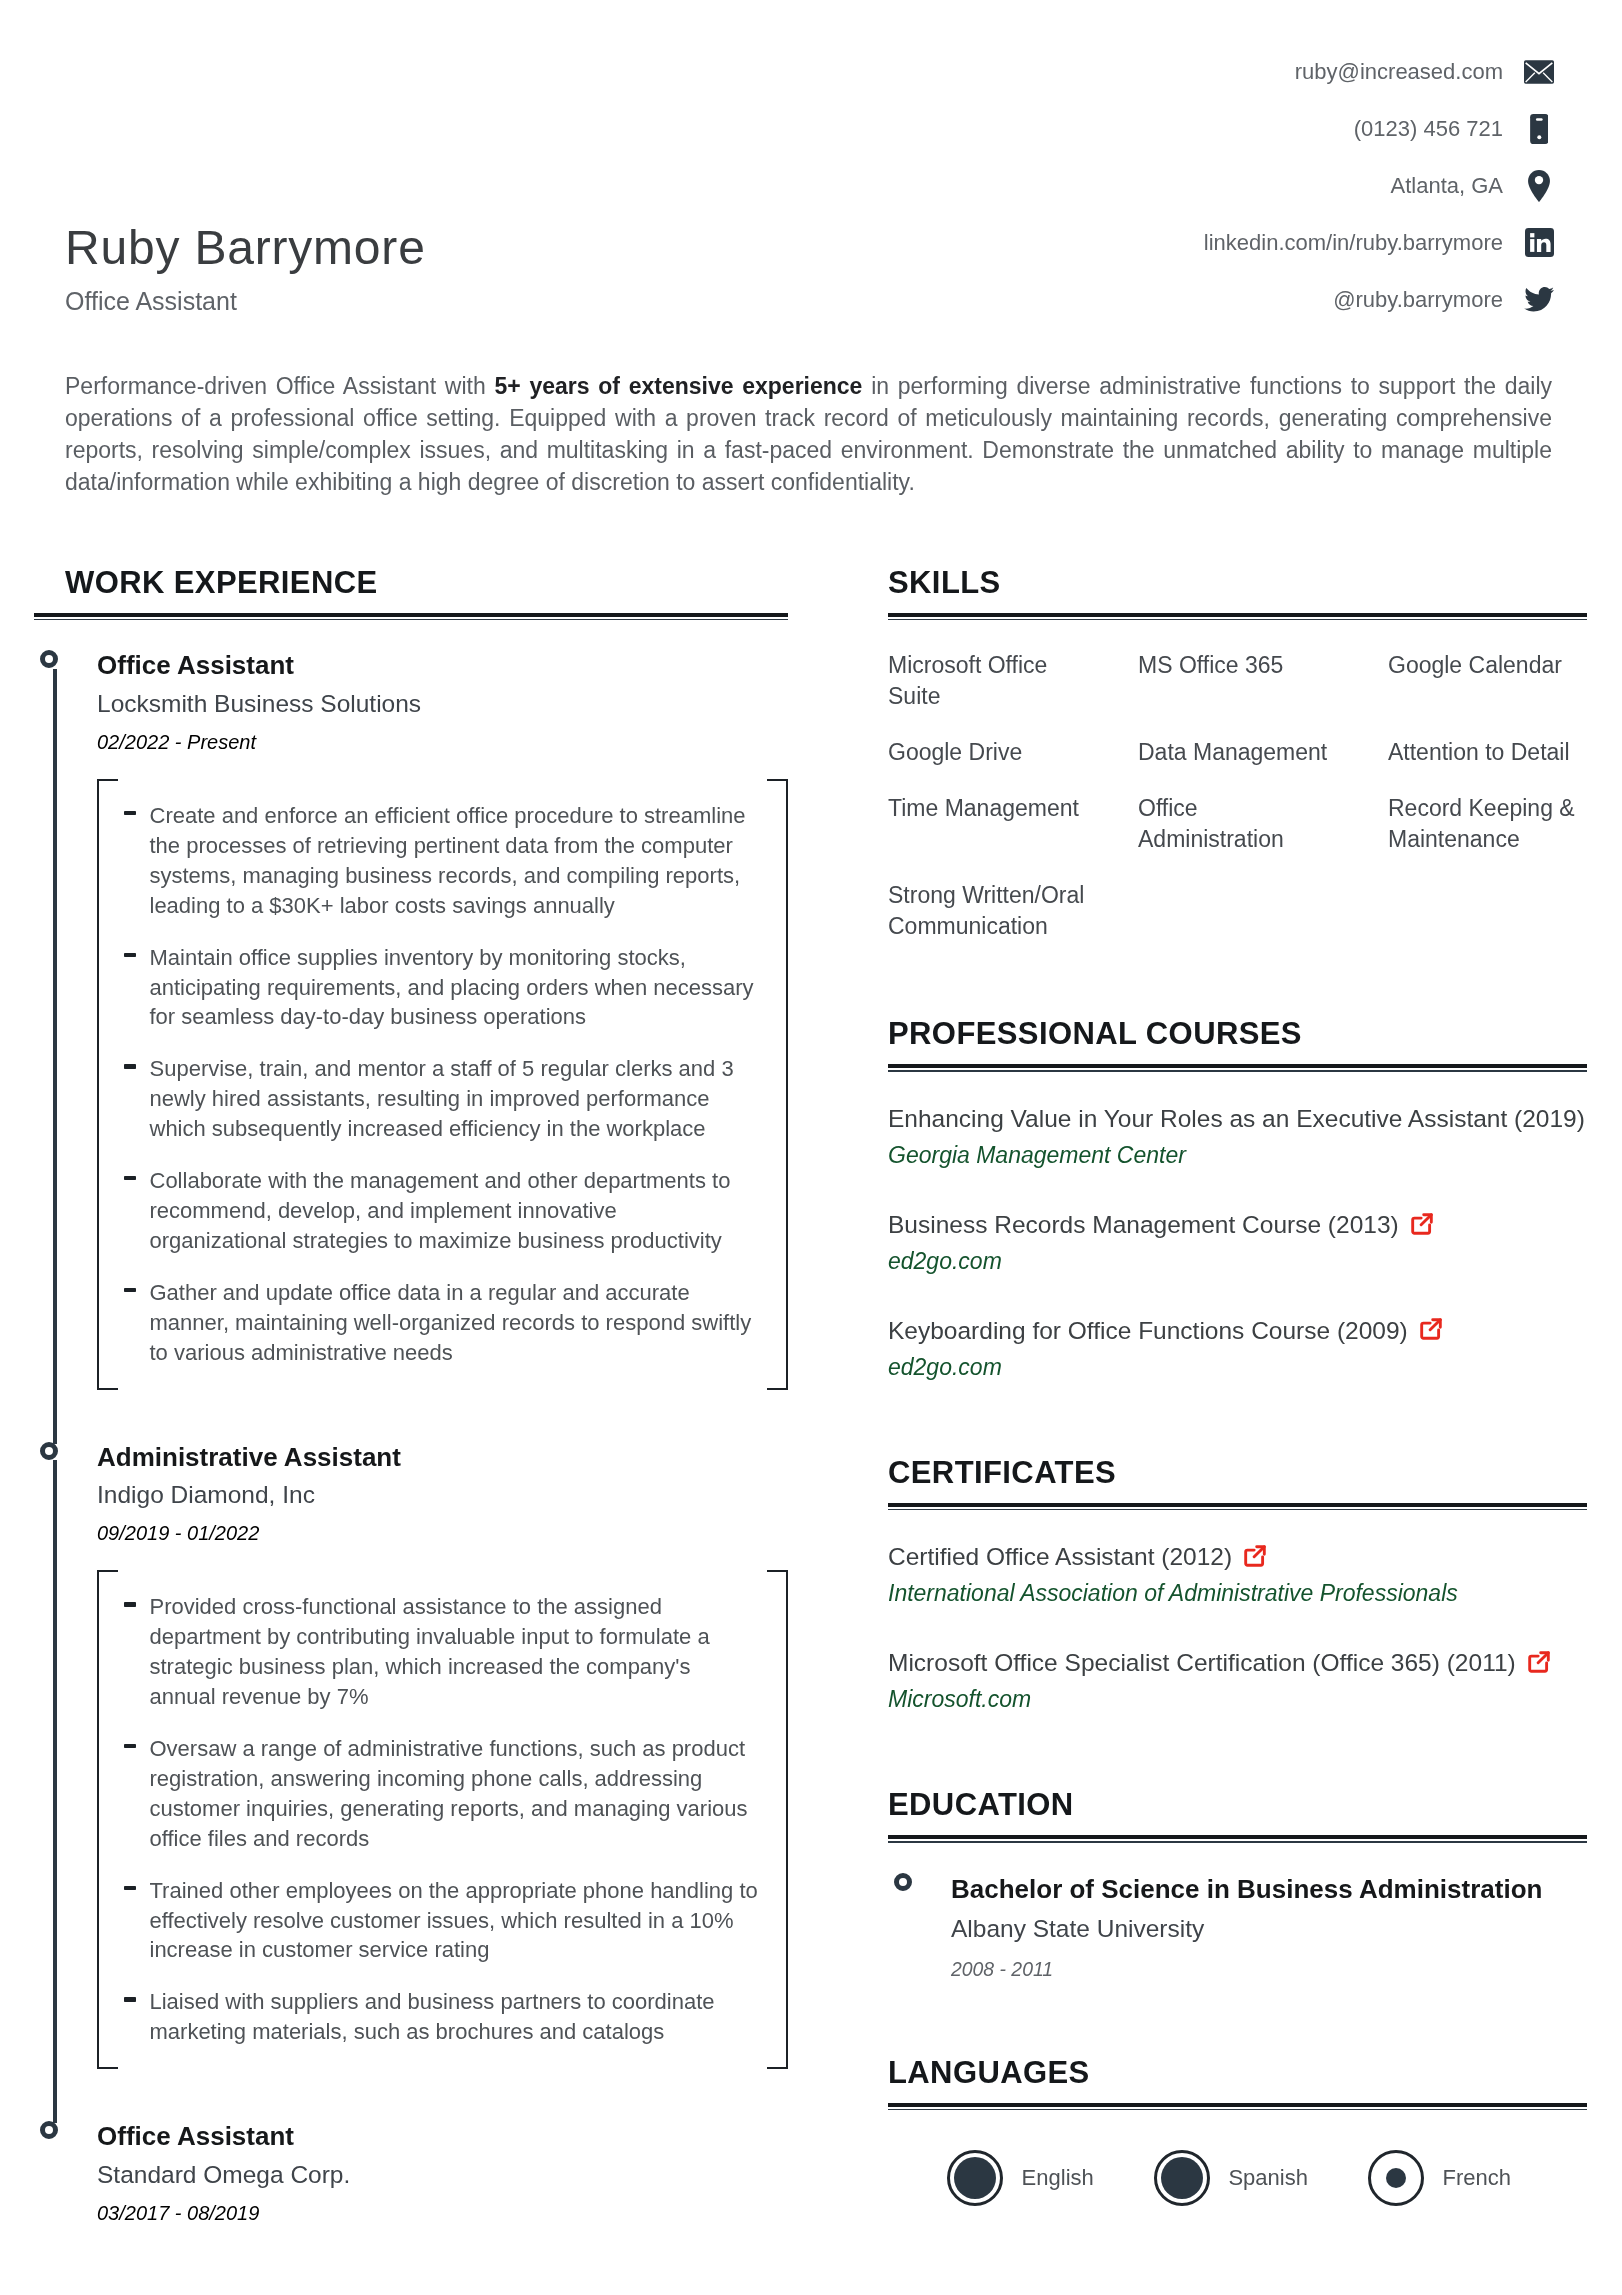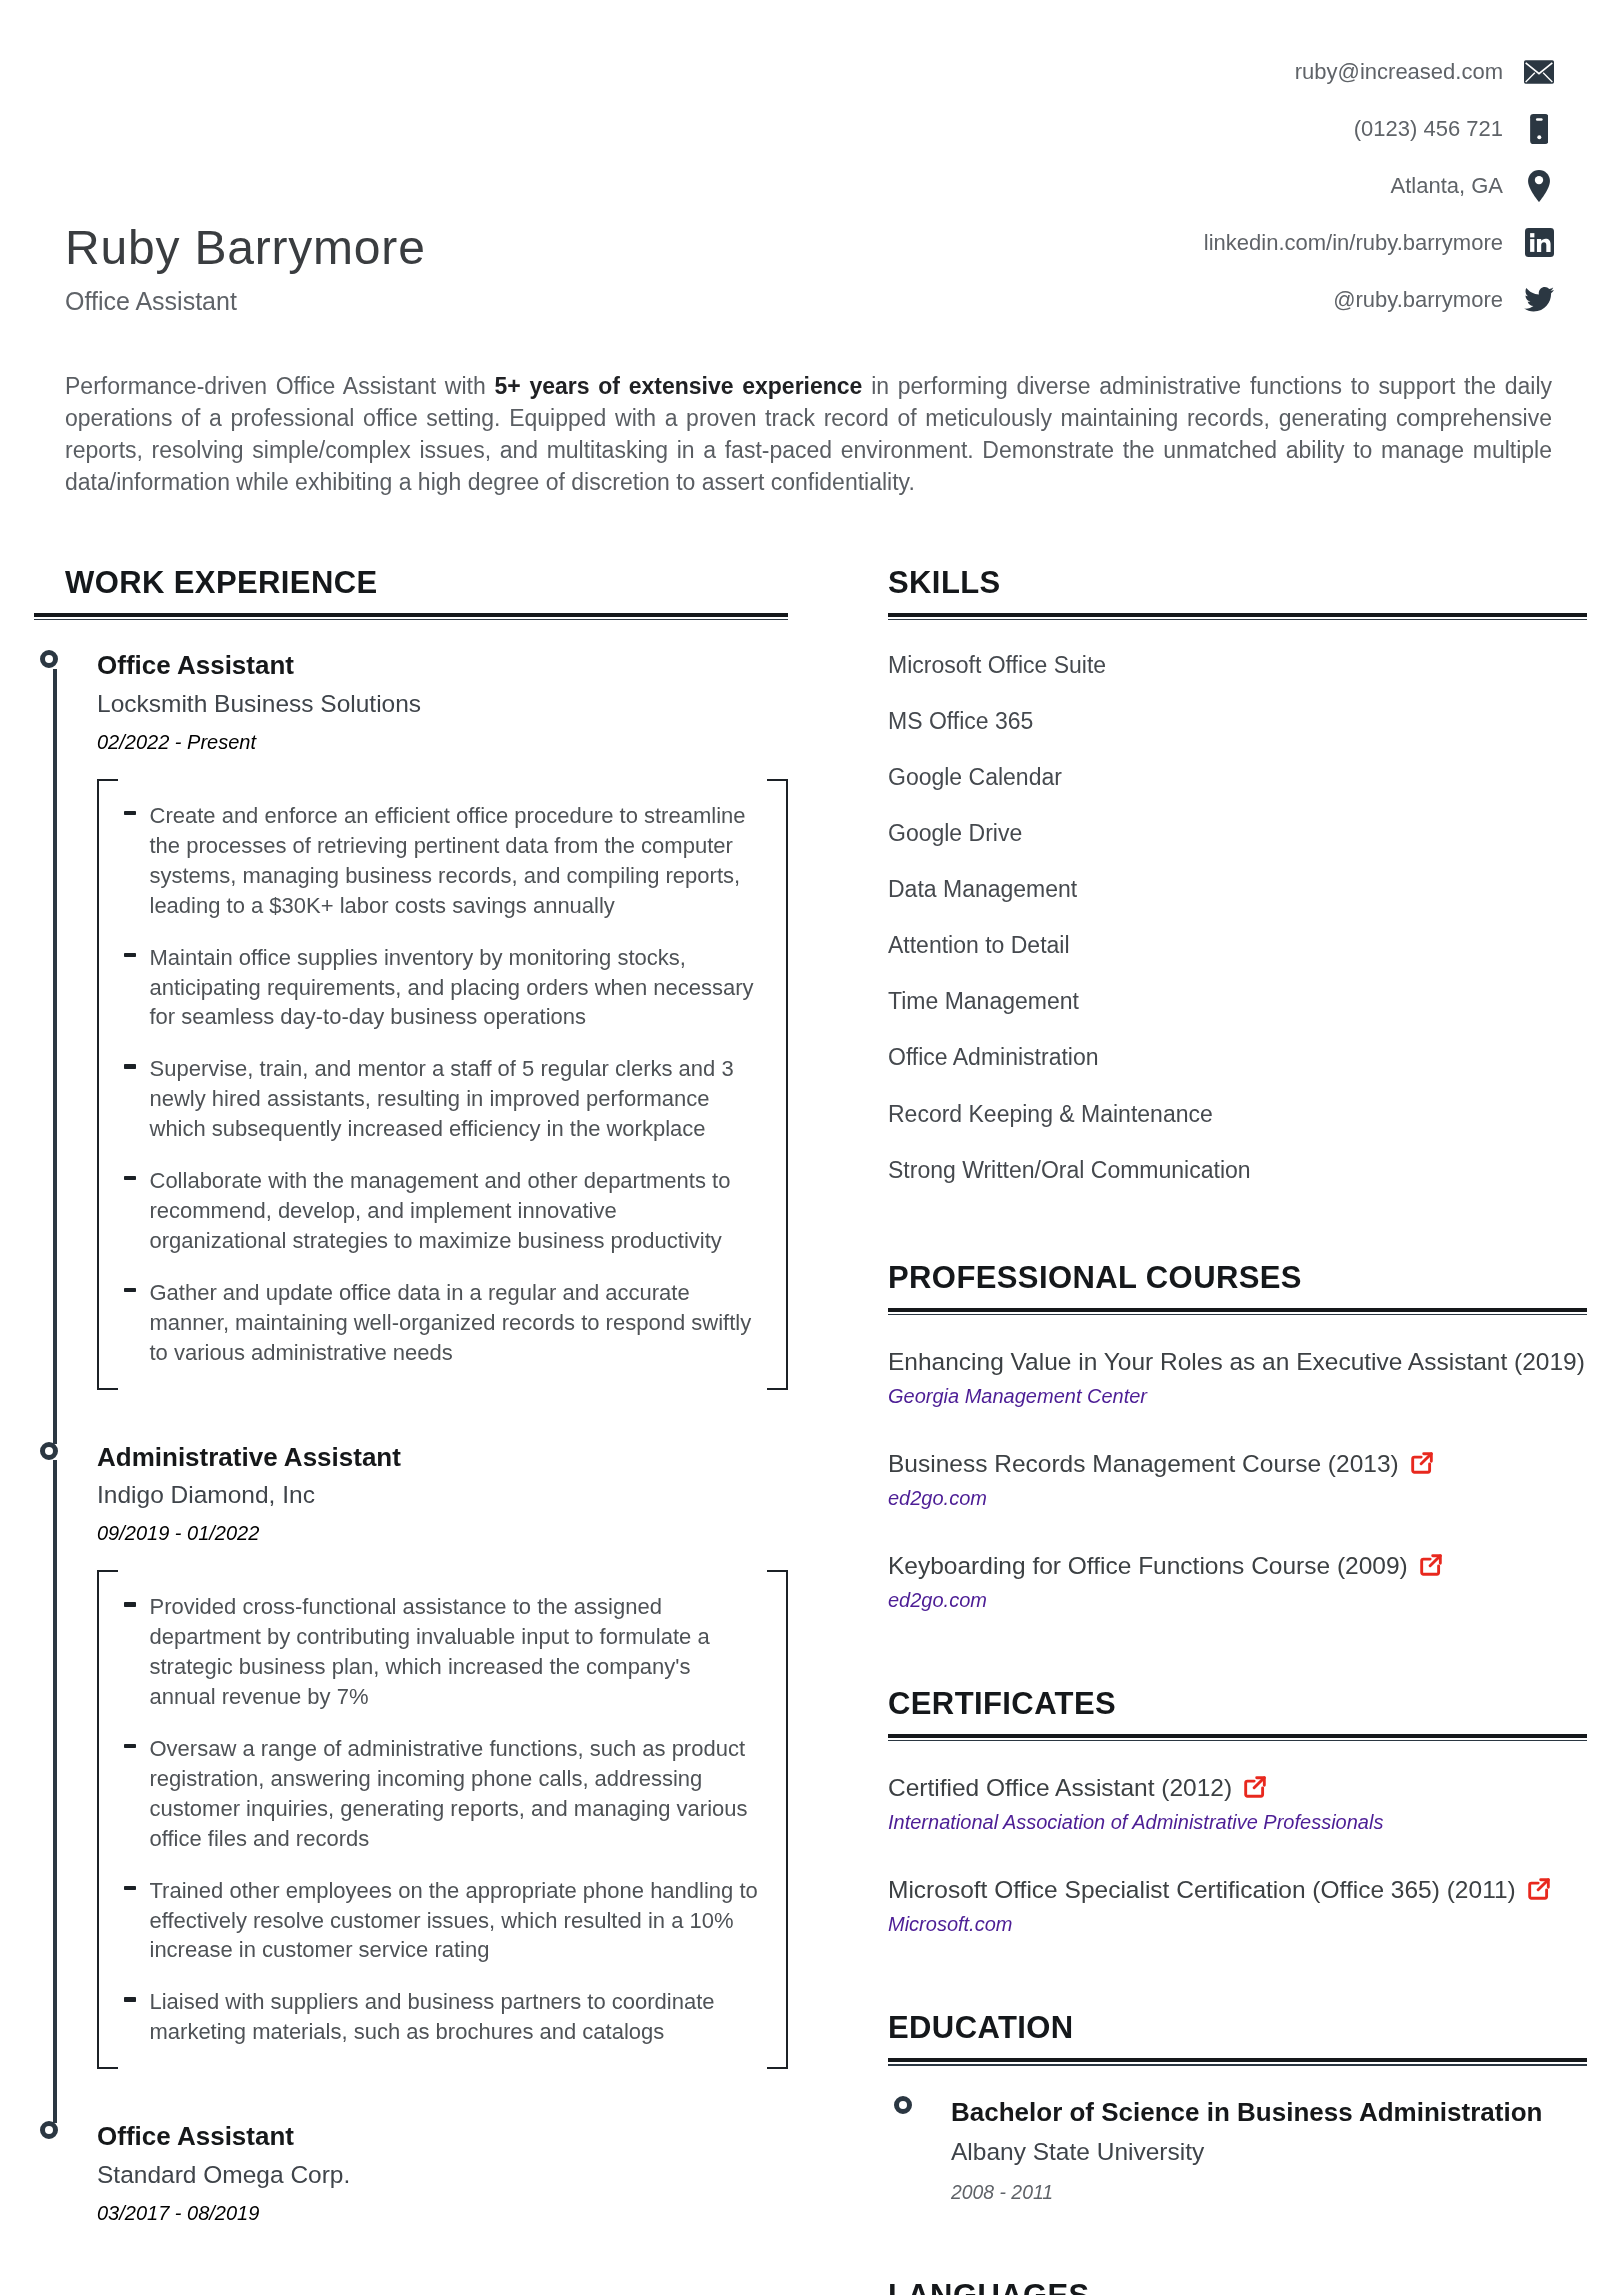--- a/index.html
+++ b/index.html
@@ -41,27 +41,27 @@
 
   .bullets { position:relative; margin-top:25px; padding:22px 29px 18.6px 27px; }
   .bullets::before, .bullets::after { content:""; position:absolute; top:0; bottom:0; width:18.6px; }
   .bullets::before { left:0; border-left:2.5px solid #1c2126; border-top:2.5px solid #1c2126; border-bottom:2.5px solid #1c2126; }
   .bullets::after  { right:0; border-right:2.5px solid #1c2126; border-top:2.5px solid #1c2126; border-bottom:2.5px solid #1c2126; }
   .bullet { display:flex; gap:13.5px; margin-bottom:22px; font-size:22px; line-height:1.36; color:#4e5256; }
   .bullet:last-child { margin-bottom:3.4px; }
   .dash { flex:none; width:12px; height:4.2px; background:#1c2126; border-radius:0.8px; margin-top:10px; }
 
   
-  .skills-grid { display:grid; grid-template-columns:1fr; column-gap:51px; row-gap:25px; font-size:23px; color:#45494e; }
+  .skills-grid { display:grid; grid-template-columns:1fr 1fr 1fr; column-gap:51px; row-gap:25px; font-size:23px; color:#45494e; }
   .skill { line-height:1.35; }
 
   
   .entry { margin-bottom:39px; }
   .entry-title { font-size:24.5px; color:#3c4043; line-height:1.35; }
-  .entry-org { font-size:20px; font-style:italic; color:#4c1d95; margin-top:6.8px; }
+  .entry-org { font-size:23px; font-style:italic; color:#14532d; margin-top:6.8px; }
   .extlink { display:inline-block; width:22px; height:22px; margin-left:12px; vertical-align:-1.7px; }
 
   
   .edu { position:relative; padding-left:63px; }
   .edu-degree { font-size:26px; font-weight:700; color:#16181a; line-height:1.3; }
   .edu-school { font-size:24.5px; color:#3f444a; margin-top:8.4px; }
   .edu-dates { font-size:19.4px; font-style:italic; color:#5f6368; margin-top:15px; }
 
   
   .langs { display:flex; justify-content:space-between; padding:10px 76px 0 59px; }

